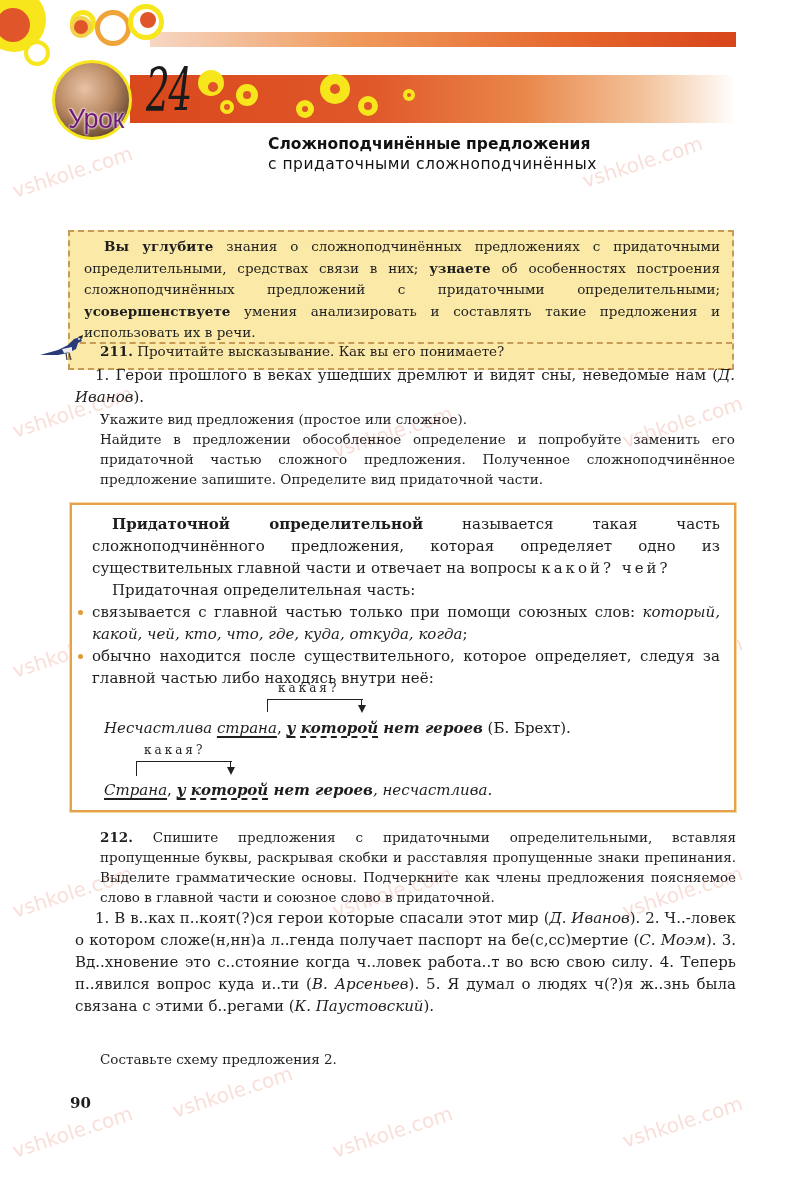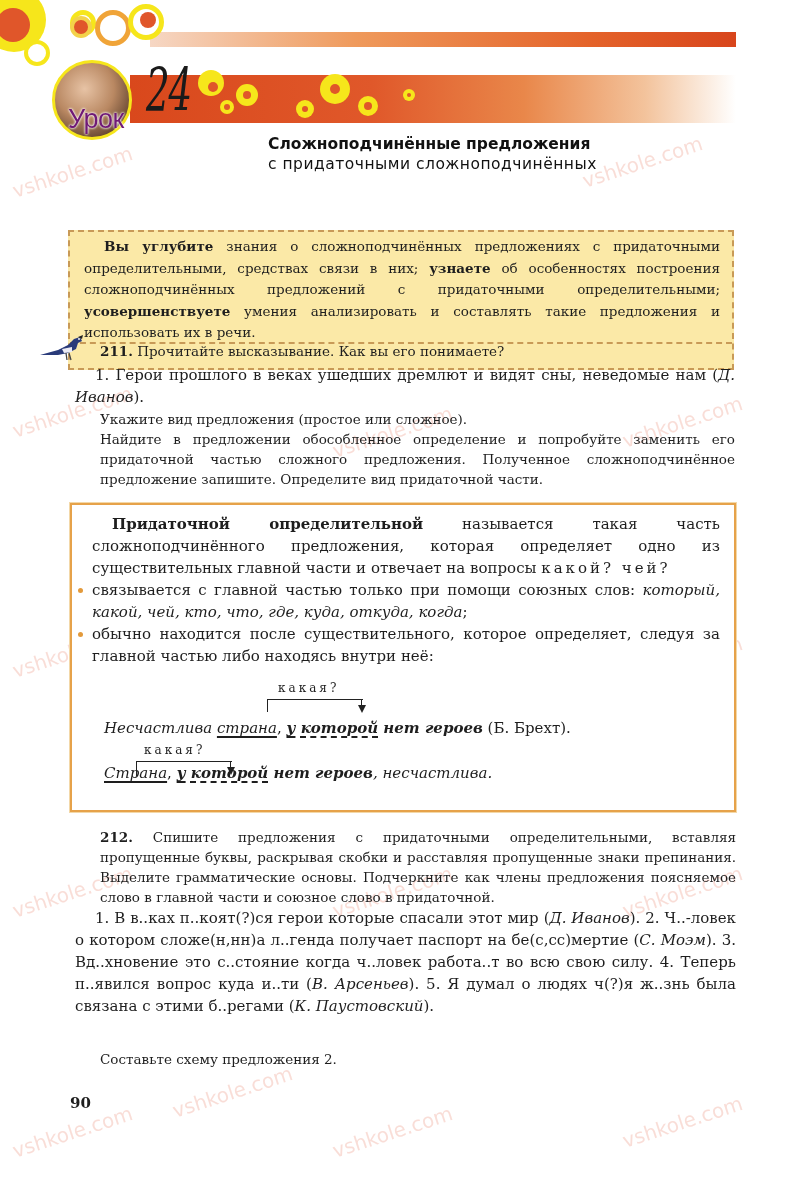--- a/index.html
+++ b/index.html
@@ -176,37 +176,38 @@
   <div class="abs ex-big" style="left:75px;top:364px;width:660px;text-indent:20px;">
     <span>1.</span><span> Герои прошлого в веках ушедших дремлют и видят сны, неведомые нам (</span><i>Д. Иванов</i><span>).</span>
   </div>
   <div class="abs ex-text" style="left:100px;top:409px;width:635px;">Укажите вид предложения (простое или сложное).</div>
   <div class="abs ex-text" style="left:100px;top:429px;width:635px;">Найдите в предложении обособленное определение и попробуйте заменить его придаточной частью сложного предложения. Полученное сложноподчинённое предложение запишите. Определите вид придаточной части.</div>
 </section>
 
 <section class="abs rule">
   <div class="rule-body">
     <div class="indent"><b>Придаточной определительной</b><span> называется такая часть сложноподчинённого предложения, которая определяет одно из существительных главной части и отвечает на вопросы </span><span class="spaced">какой? чей?</span></div>
+    <div class="indent">Придаточная определительная часть:</div>
     <div class="bullet"><span>связывается с главной частью только при помощи союзных слов: </span><i>который, какой, чей, кто, что, где, куда, откуда, когда</i><span>;</span></div>
     <div class="bullet">обычно находится после существительного, которое определяет, следуя за главной частью либо находясь внутри неё:</div>
   </div>
 
   <span class="q-label" style="left:206px;top:176px;">какая?</span>
   <div class="bracket" style="left:195px;top:194px;width:95px;height:12px;border-right:none;"></div>
   <div class="bracket" style="left:289px;top:194px;width:0;height:6px;border-left:none;border-top:none;"></div>
   <div class="arrow" style="left:286px;top:200px;"></div>
   <div class="ex-sent" style="left:32px;top:212px;">
     <i>Несчастлива </i><i class="ul-solid">страна</i><span>, </span><b><i class="ul-solid">у</i> <i class="ul-dash">которой</i><i> нет героев</i></b><span> (Б. Брехт).</span>
   </div>
 
   <span class="q-label" style="left:72px;top:238px;">какая?</span>
   <div class="bracket" style="left:64px;top:256px;width:95px;height:14px;border-right:none;"></div>
   <div class="bracket" style="left:158px;top:256px;width:0;height:6px;border-left:none;border-top:none;"></div>
   <div class="arrow" style="left:155px;top:262px;"></div>
-  <div class="ex-sent" style="left:32px;top:257px;">
+  <div class="ex-sent" style="left:32px;top:274px;">
     <i class="ul-solid">Страна</i><span>, </span><b><i class="ul-solid">у</i> <i class="ul-dash">которой</i><i> нет героев</i></b><i>, несчастлива.</i>
   </div>
 </section>
 
 <section>
   <div class="abs ex-text" style="left:100px;top:827px;width:636px;">
     <b>212.</b><span> Спишите предложения с придаточными определительными, вставляя пропущенные буквы, раскрывая скобки и расставляя пропущенные знаки препинания. Выделите грамматические основы. Подчеркните как члены предложения поясняемое слово в главной части и союзное слово в придаточной.</span>
   </div>
   <div class="abs ex-big" style="left:75px;top:907px;width:661px;text-indent:20px;">
     <span>1. В в..ках п..коят(?)ся герои которые спасали этот мир (</span><i>Д. Иванов</i><span>). </span><span>2. Ч..-ловек о котором сложе(н,нн)а л..генда получает паспорт на бе(с,сс)мертие (</span><i>С. Моэм</i><span>). </span><span>3. Вд..хновение это с..стояние когда ч..ловек работа..т во всю свою силу. </span><span>4. Теперь п..явился вопрос куда и..ти (</span><i>В. Арсеньев</i><span>). </span><span>5. Я думал о людях ч(?)я ж..знь была связана с этими б..регами (</span><i>К. Паустовский</i><span>).</span>

